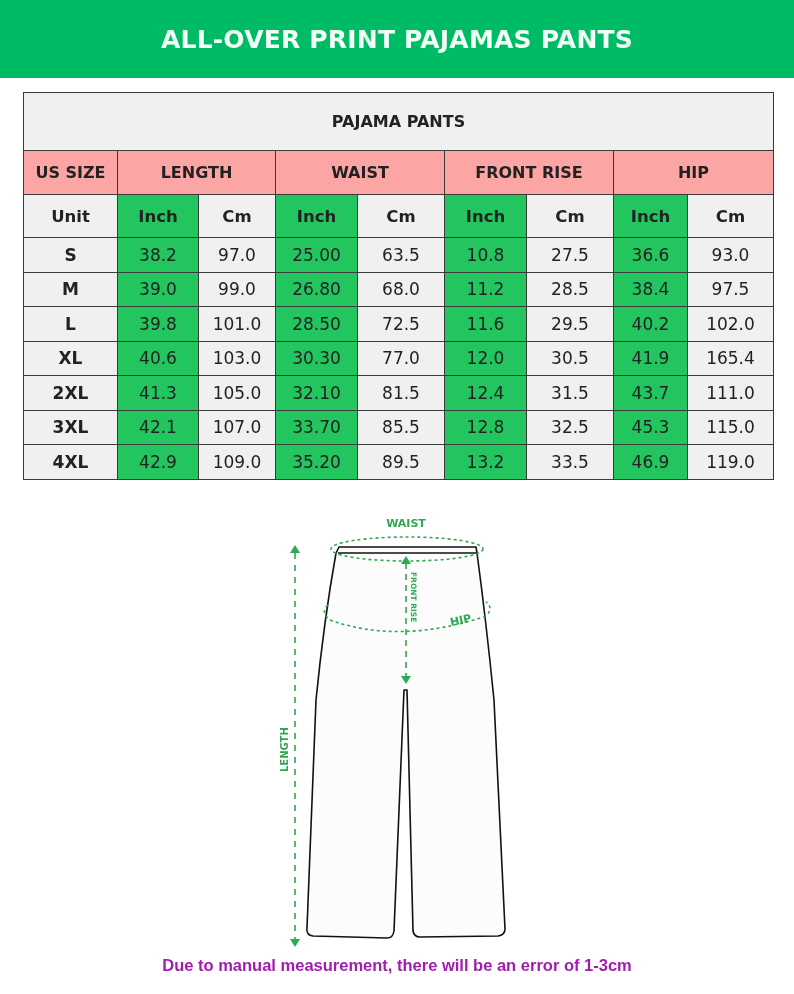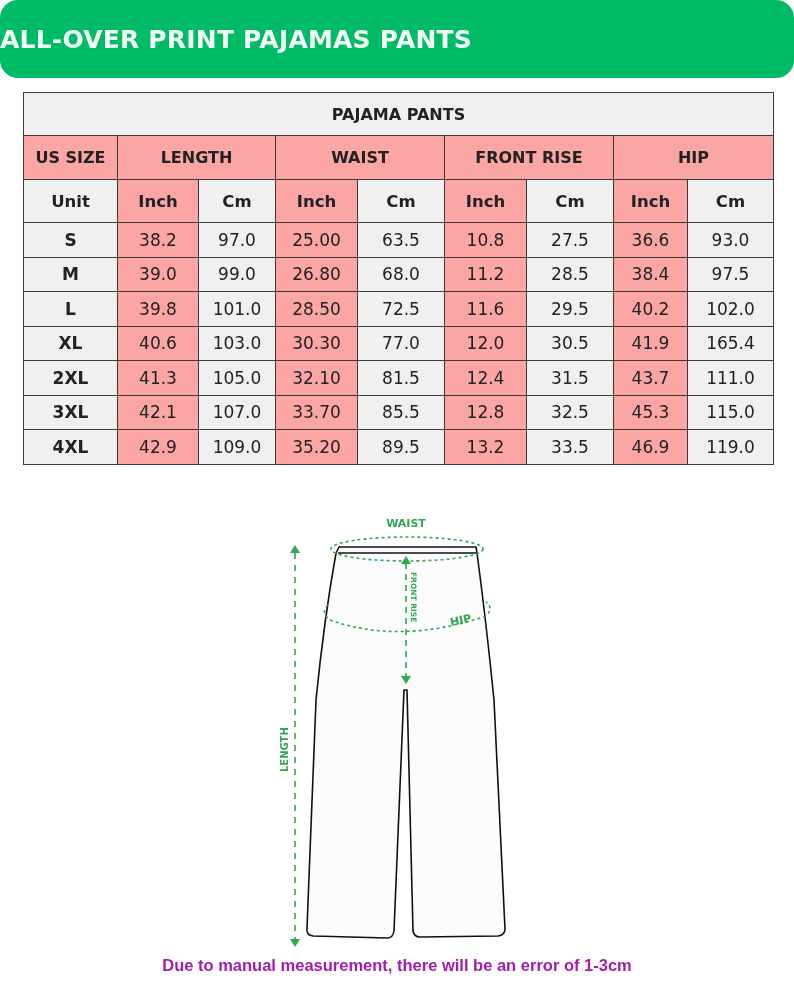--- a/index.html
+++ b/index.html
@@ -2,41 +2,41 @@
 <html><head>
 <meta charset="utf-8">
 <style>
   * { box-sizing: border-box; margin: 0; padding: 0; }
   html, body { width: 794px; height: 994px; background: #ffffff; overflow: hidden; }
   body { font-family: "DejaVu Sans", sans-serif; color: #1a1a1a; position: relative; }
 
   .banner {
     position: absolute; left: 0; top: 0; width: 794px; height: 78px;
     background: #00bb66;
-    display: flex; align-items: center;  border-radius: 18px;
+    display: flex; align-items: center; justify-content: center;
   }
   .banner-title {
     color: #f2fff7; font-family: "DejaVu Sans", sans-serif; font-weight: bold;
     font-size: 25px; letter-spacing: 0.2px;
   }
 
   .size-table {
     position: absolute; left: 23px; top: 92px; width: 750px;
     border-collapse: collapse; table-layout: fixed;
   }
   .size-table td {
     border: 1.5px solid #3a3a3a; text-align: center; vertical-align: middle;
     font-size: 17px; color: #222; padding: 0;
   }
-  .size-table .title-row td { height: 43px; background: #f0f0f0; font-weight: bold; font-size: 16px; }
+  .size-table .title-row td { height: 58px; background: #f0f0f0; font-weight: bold; font-size: 16px; }
   .size-table .group-row td { height: 44px; background: #fca5a5; font-weight: bold; font-size: 16px; }
   .size-table .unit-row td { height: 43px; font-weight: bold; font-size: 16.5px; }
   .size-table .data-row td { height: 34.5px; }
   .shade { background: #f0f0f0; }
-  .white { background: #fca5a5; }
+  .white { background: #22c55e; }
   .size-cell { font-weight: bold; }
 
   .diagram { position: absolute; left: 0; top: 505px; width: 794px; height: 450px; }
 
   .disclaimer {
     position: absolute; left: 0; top: 956px; width: 794px; text-align: center;
     color: #a21caf; font-family: "Liberation Sans", sans-serif; font-weight: bold; font-size: 16.5px;
   }
 </style>
 </head>

